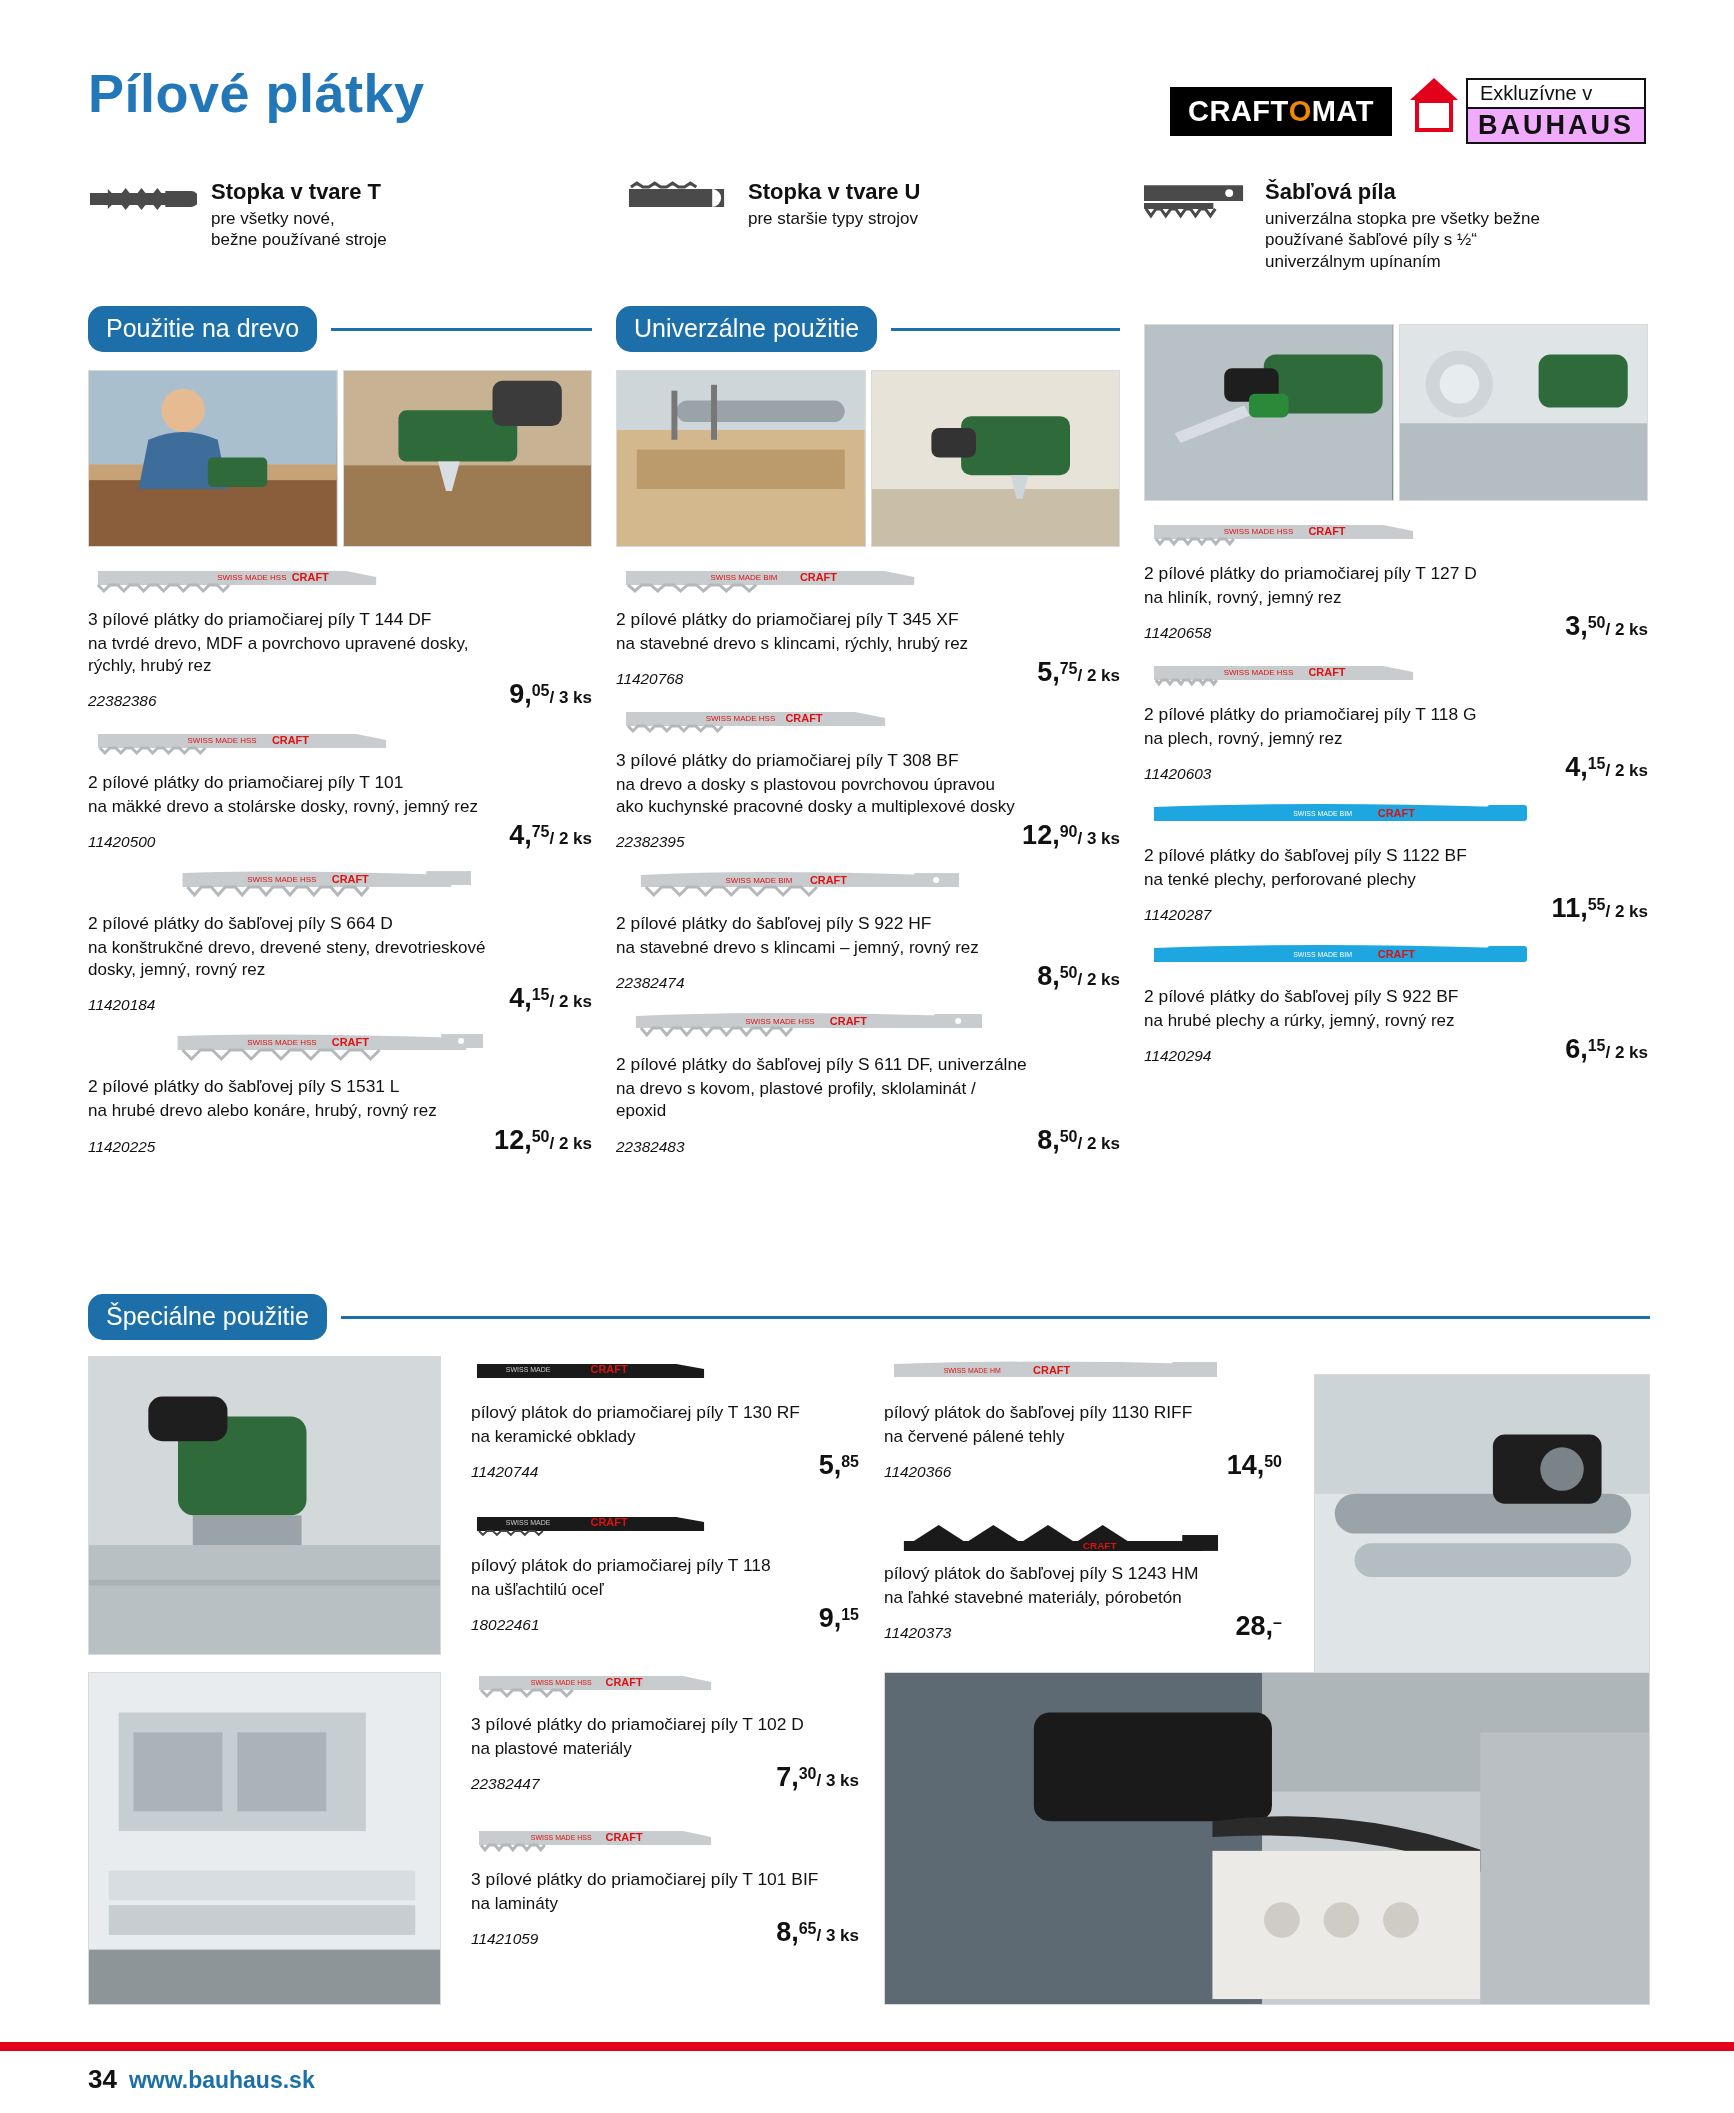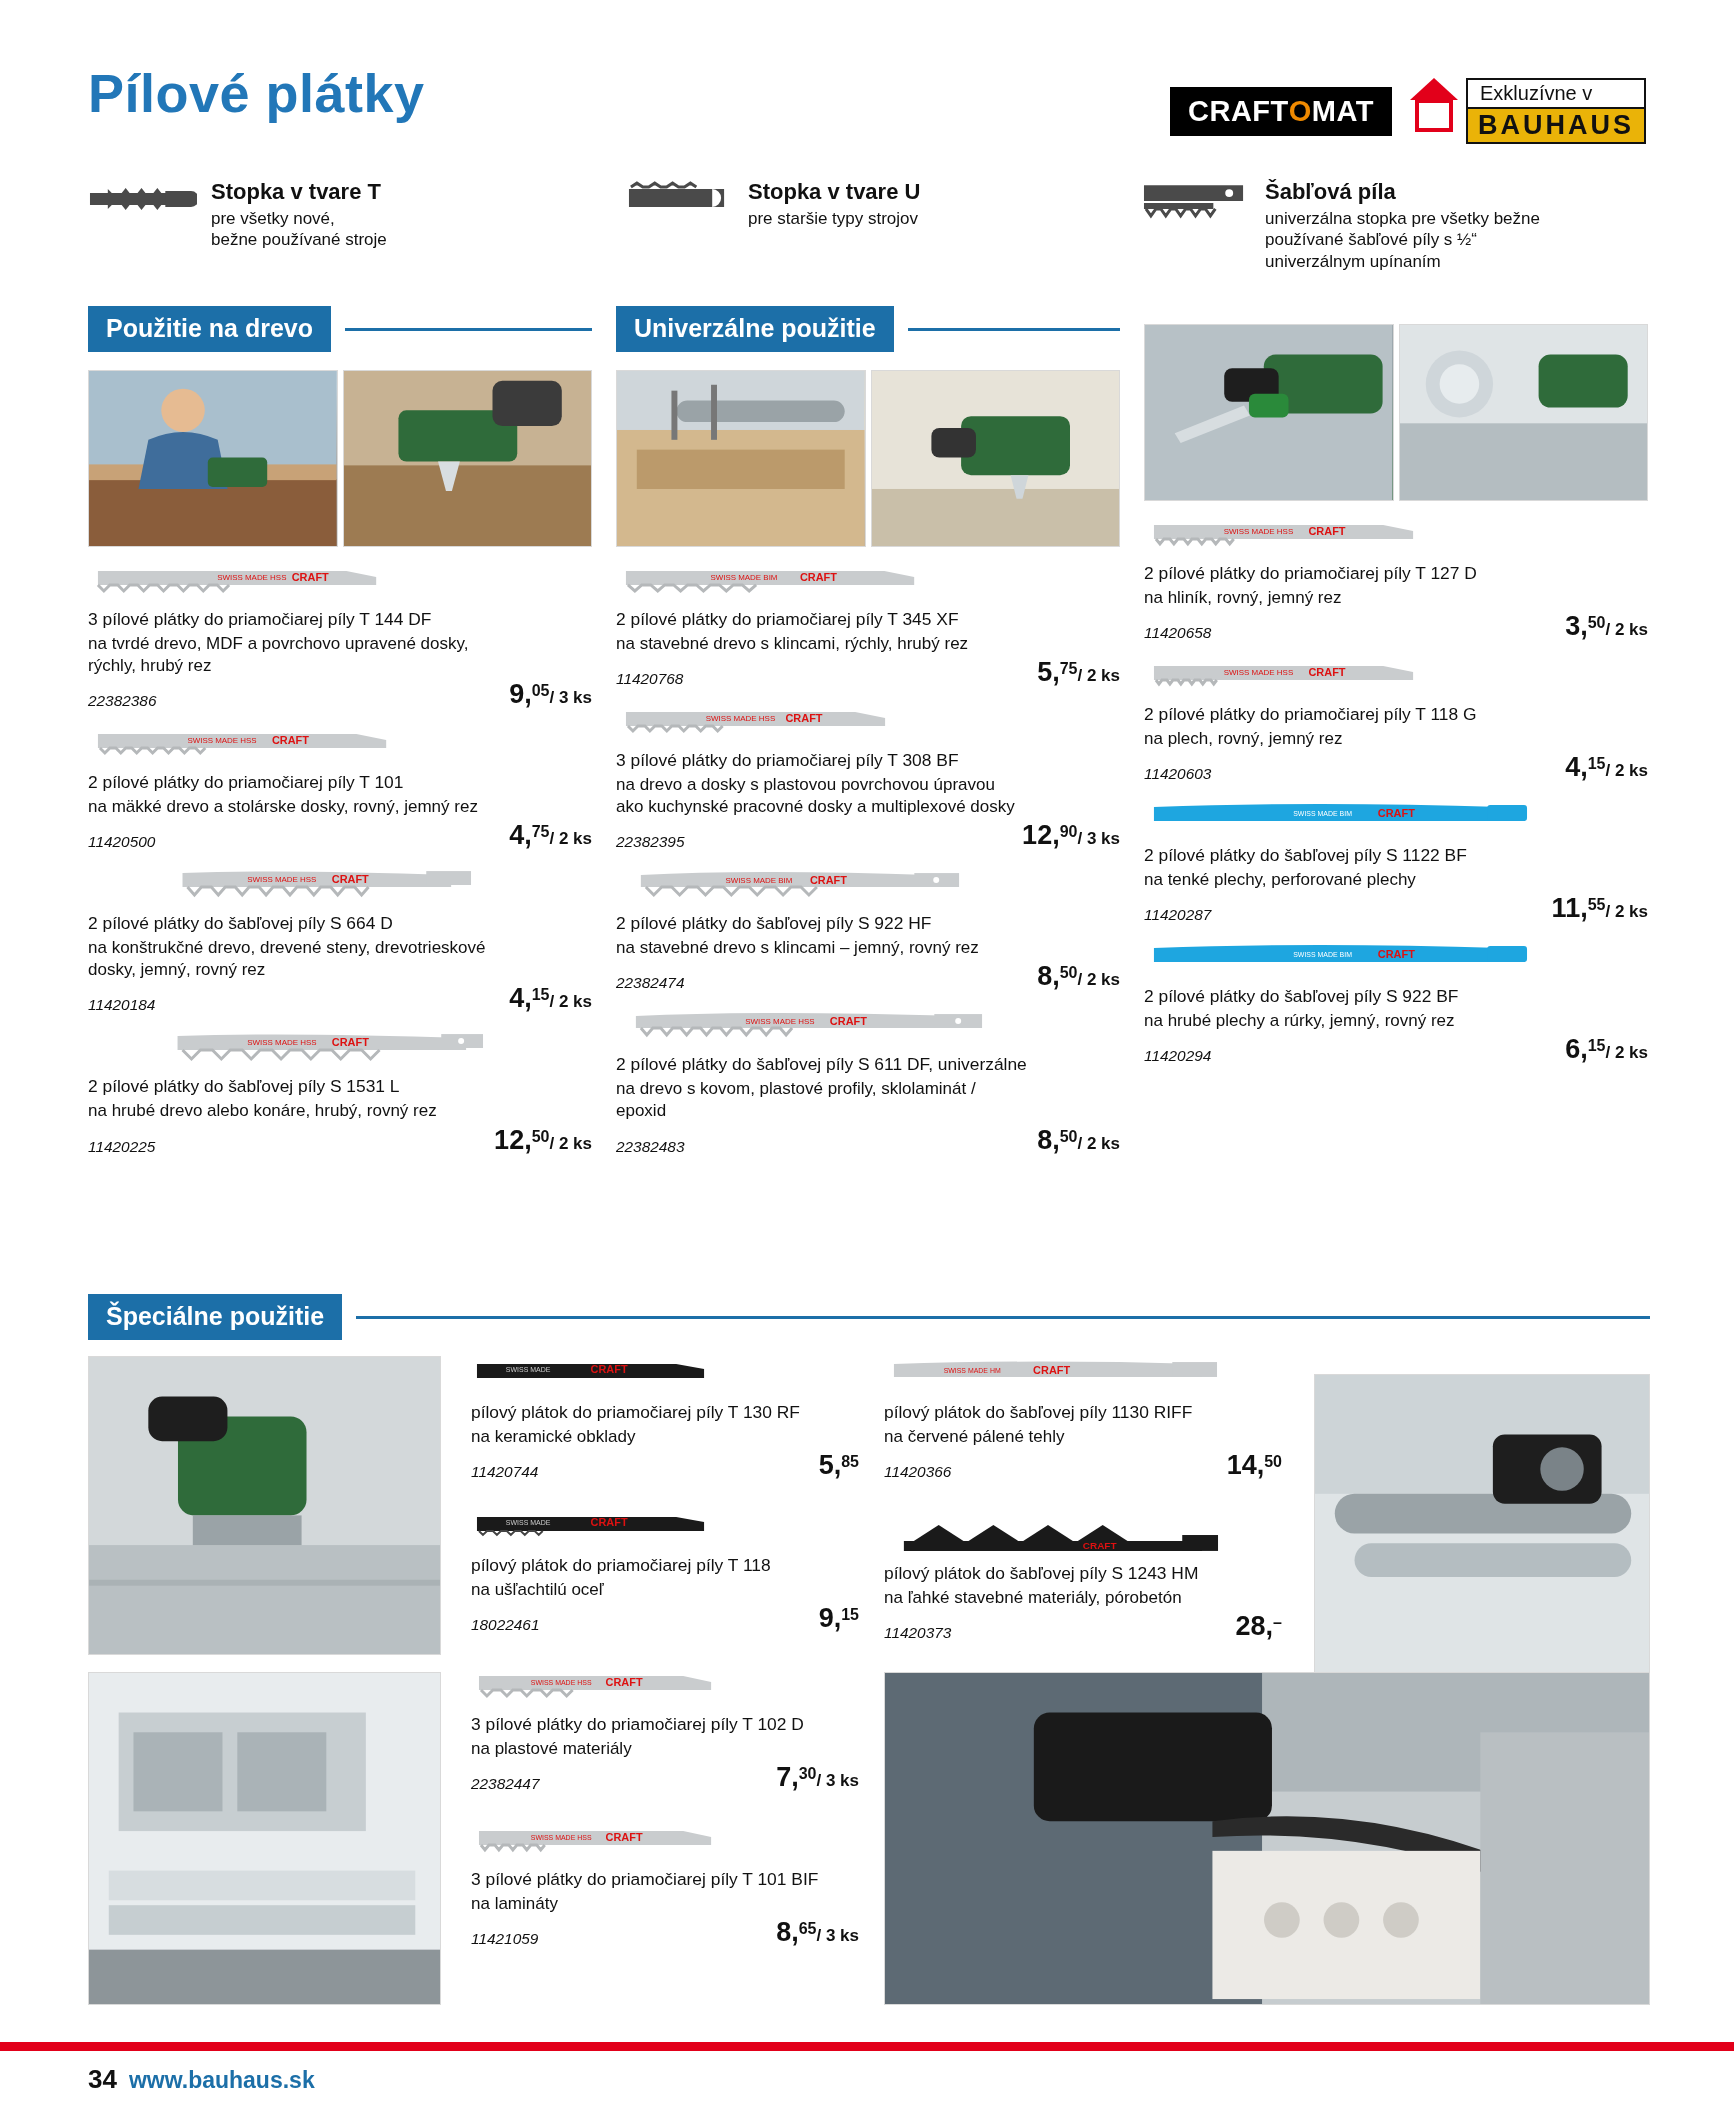--- a/index.html
+++ b/index.html
@@ -32,37 +32,37 @@
     position: absolute; left: 0; top: 0; width: 0; height: 0;
     border-left: 24px solid transparent; border-right: 24px solid transparent;
     border-bottom: 22px solid #e2001a;
   }
   .excl-house .body2 {
     position: absolute; left: 5px; top: 21px; width: 38px; height: 33px;
     border: 4px solid #e2001a; background: #fff;
   }
   .excl-text { display: flex; flex-direction: column; justify-content: center; }
   .excl-text .l1 { font-size: 20px; color: #111; border: 2px solid #111; padding: 2px 12px; font-weight: 400; border-bottom: none;}
-  .excl-text .l2 { background: #eab308; color: #111; font-size: 27px; font-weight: bold; letter-spacing: 3px; border: 2px solid #111; padding: 1px 10px; }
+  .excl-text .l2 { background: #f0abfc; color: #111; font-size: 27px; font-weight: bold; letter-spacing: 3px; border: 2px solid #111; padding: 1px 10px; }
 
   
   .legend { position: absolute; top: 179px; left: 88px; width: 1562px; display: flex; }
   .legend-col { display: flex; gap: 14px; }
   .legend-col.c1 { width: 537px; }
   .legend-col.c2 { width: 517px; }
   .legend-col.c3 { width: 507px; }
   .legend-txt h3 { font-size: 22px; font-weight: bold; color: #111; margin-bottom: 3px; }
   .legend-txt p { font-size: 17px; color: #111; line-height: 1.25; }
   .blade-icon { flex: 0 0 auto; }
 
   
   .sec-head { display: flex; align-items: center; }
   .sec-head .tag {
-    background: #1c6fa8; color: #fff; font-size: 25px; font-weight: bold;
-    padding: 8px 18px 9px 18px; white-space: nowrap;
+    background: #1c6fa8; color: #fff; font-size: 25px; font-weight: normal;
+    padding: 8px 18px 9px 18px; white-space: nowrap; border-radius: 15px;
   }
   .sec-head .rule { height: 3px; background: #1c6fa8; flex: 1; margin-left: 14px; }
 
   
   .cols { position: absolute; top: 306px; left: 88px; width: 1562px; display: flex; gap: 24px; }
   .col { width: 504px; }
   .col .photos { display: flex; gap: 5px; margin-top: 18px; }
   .col .photos .ph { height: 177px; flex: 1; border: 1px solid #d9d9d9; overflow: hidden; position: relative; }
 
   .item { margin-top: 16px; }

